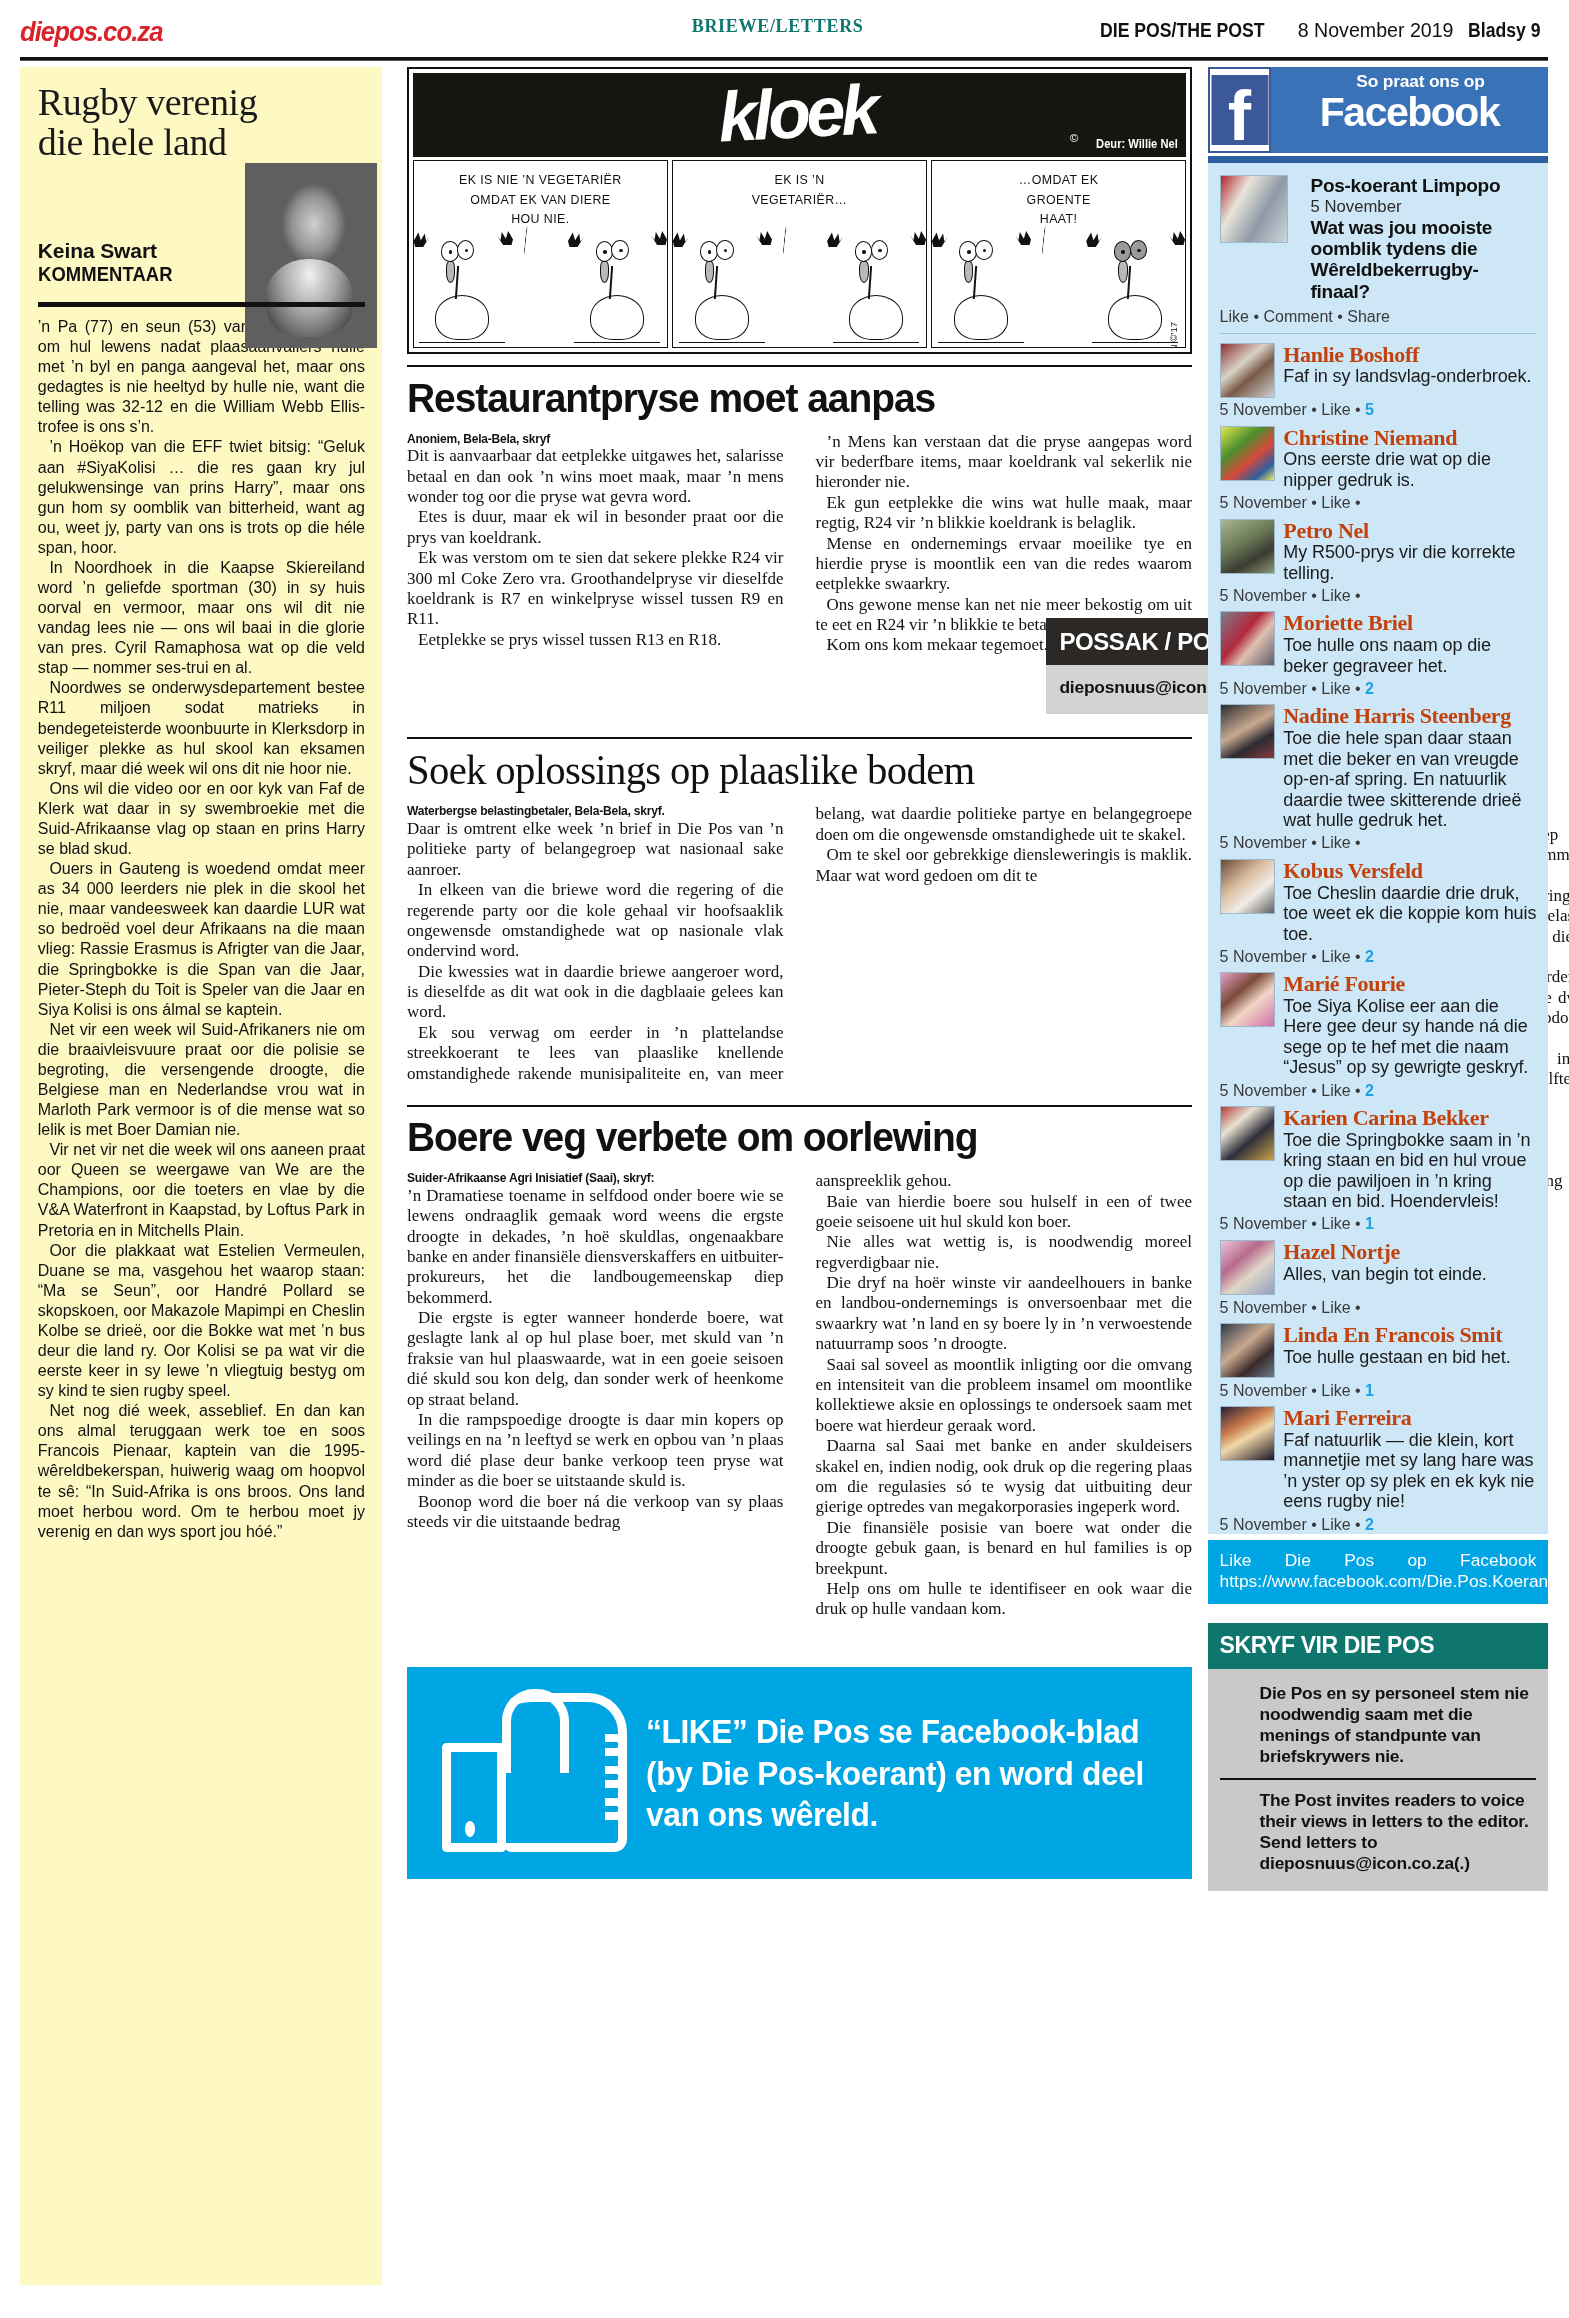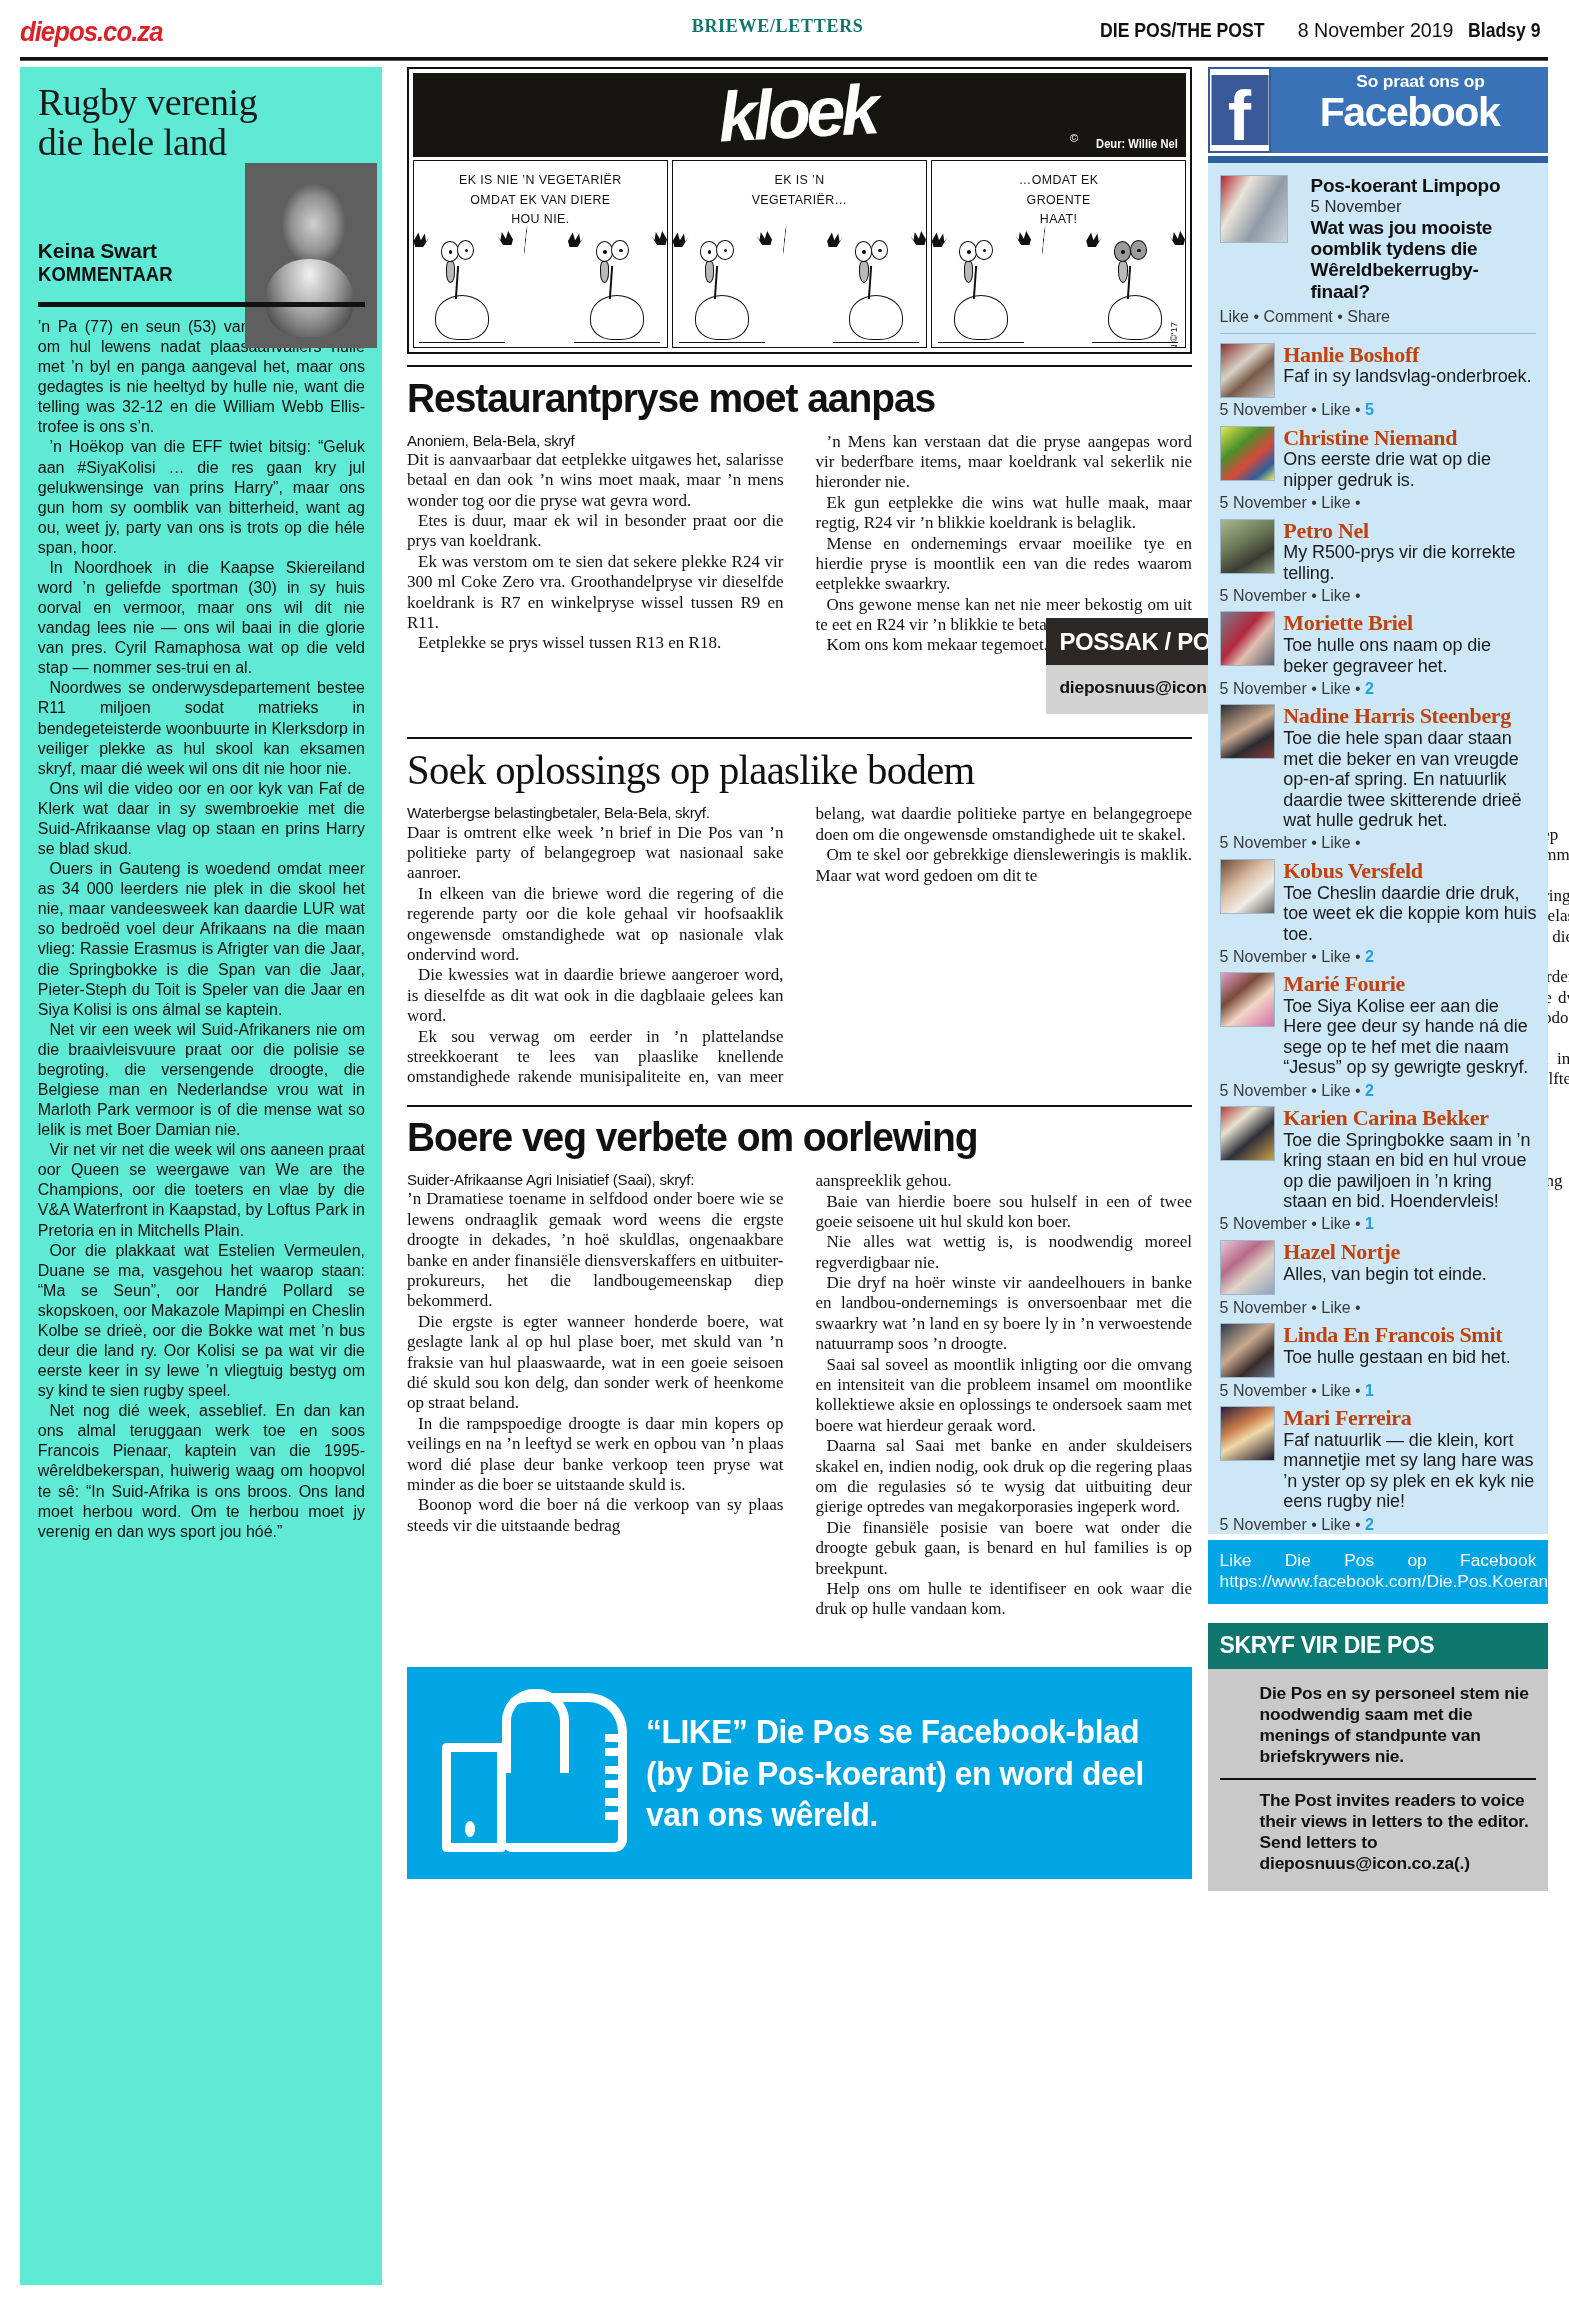--- a/index.html
+++ b/index.html
@@ -38,21 +38,21 @@
   }
   .mast-right .b { font-weight: bold; transform: scaleX(0.9); transform-origin: left; }
   .mast-rule {
     position: absolute; left: 20.4px; top: 57px; width: 1528px; height: 3.6px;
     background: #111; border-bottom: 1.5px solid #555;
   }
 
   
   .col-left {
     position: absolute; left: 20.4px; top: 67px; width: 362px; height: 2218px;
-    background: #5eead4;
+    background: #fef9c3;
   }
   .col-mid { position: absolute; left: 407px; top: 67px; width: 785px; }
   .col-right { position: absolute; left: 1208px; top: 67px; width: 340px; }
 
   
   .opinion-pad { padding: 14.5px 17.4px 0 17.4px; position: relative; }
   .opinion-title {
     font-family: "Liberation Serif", serif;
     font-size: 38px; line-height: 1.07; color: #1a1a1a;
     letter-spacing: -0.4px;
@@ -181,22 +181,22 @@
   }
   .cols2 {
     column-count: 2; column-gap: 32px; column-fill: auto;
     font-family: "Liberation Serif", serif;
     font-size: 17px; line-height: 1.2; color: #111;
     text-align: justify; hyphens: auto;
   }
   .cols2 p { text-indent: 11px; }
   .cols2 p.first { text-indent: 0; }
   .lede {
-    font-family: "Liberation Sans", sans-serif; font-weight: normal;
-    font-size: 15px; line-height: 1.22; letter-spacing: -0.2px;
+    font-family: "Liberation Sans", sans-serif; font-weight: bold;
+    font-size: 12px; line-height: 1.22; letter-spacing: -0.2px;
     text-indent: 0 !important;
   }
 
   
   .possak {
     float: right; width: 298px; margin: 4.4px 0 7.3px 20.4px; shape-outside: margin-box;
   }
   .possak-head {
     background: #2b2826; color: #fff; padding: 9.5px 13px;
     font-family: "Liberation Sans", sans-serif; font-weight: bold;

